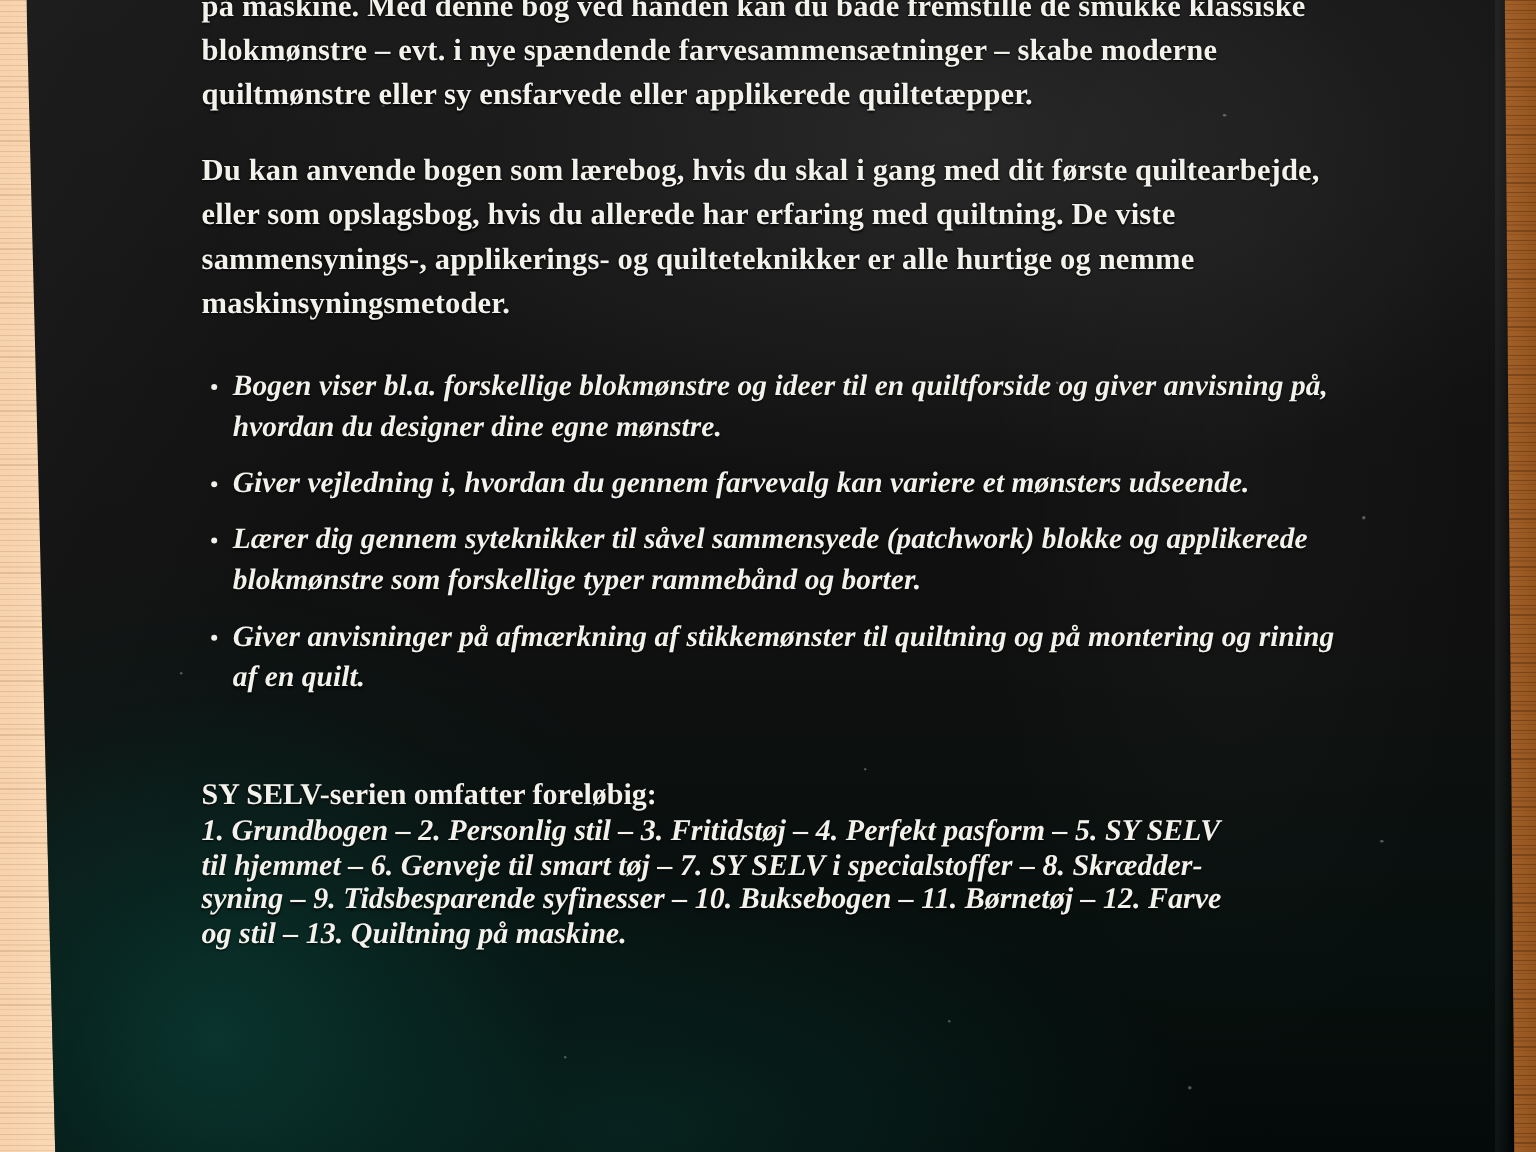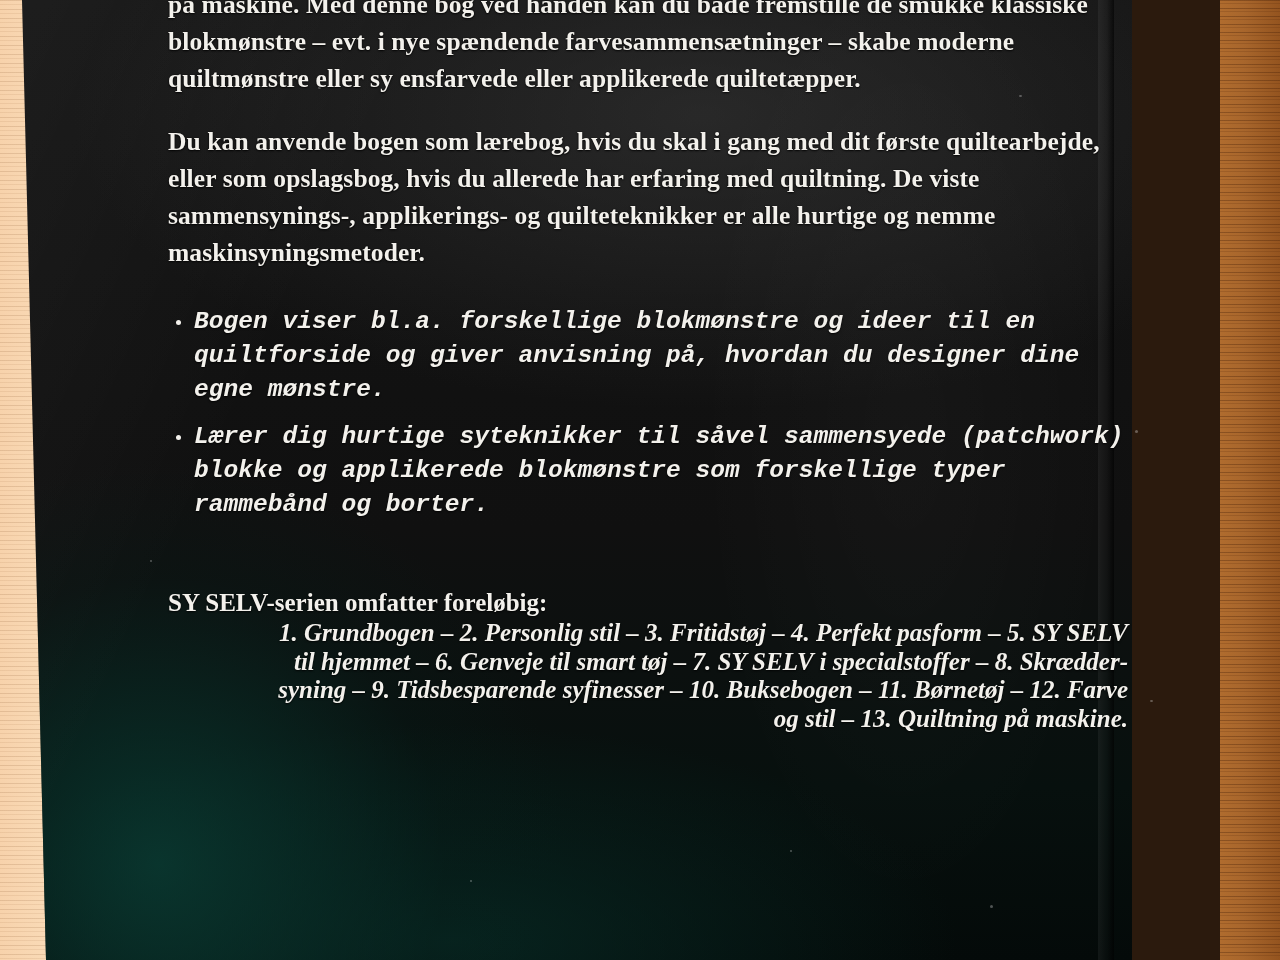--- a/index.html
+++ b/index.html
@@ -50,21 +50,21 @@
         rgba(255,255,255,0.00) 4px,
         rgba(255,255,255,0.00) 8px
       ),
       linear-gradient(to right, #b06c2e 0%, #a8662c 40%, #94541f 100%);
   }
 
   
   .book {
     position: absolute;
     left: 0; top: 0;
-    width: 1132px; height: 960px;
+    width: 1280px; height: 960px;
     
     clip-path: polygon(22px 0px, 1254px 0px, 1262px 960px, 46px 960px);
     background:
       radial-gradient(ellipse 900px 420px at 62% 12%, rgba(58,58,58,0.55) 0%, rgba(20,20,20,0.0) 70%),
       radial-gradient(ellipse 520px 520px at 14% 90%, rgba(10,58,50,0.85) 0%, rgba(6,30,26,0.25) 55%, rgba(0,0,0,0) 78%),
       radial-gradient(ellipse 700px 300px at 40% 98%, rgba(8,46,40,0.70) 0%, rgba(0,0,0,0) 72%),
       linear-gradient(to bottom, #141414 0%, #101010 55%, #07100e 82%, #040a09 100%);
   }
   .book-sheen {
     position: absolute;
@@ -105,21 +105,20 @@
     letter-spacing: 0.1px;
     text-shadow: 0 1px 2px rgba(0,0,0,0.85), 0 0 1px rgba(0,0,0,0.9);
   }
   .para.p1 { margin-bottom: 26px; }
   .para.p2 { margin-bottom: 0; }
 
   ul.bullets {
     list-style: none;
     margin: 34px 0 0 0;
     padding: 0;
-    font-family: Liberation Mono, monospace;
   }
   ul.bullets li {
     position: relative;
     margin: 0 0 13px 0;
     padding-left: 26px;
     font-size: 24.5px;
     line-height: 34px;
     font-style: italic;
     font-weight: 700;
     letter-spacing: 0.05px;
@@ -143,21 +142,20 @@
     line-height: 33px;
     font-weight: 700;
     text-shadow: 0 1px 2px rgba(0,0,0,0.85);
   }
   .series-list {
     font-size: 25px;
     line-height: 28.5px;
     font-weight: 700;
     font-style: italic;
     text-shadow: 0 1px 2px rgba(0,0,0,0.85);
-    text-align: right;
   }
 </style>
 </head>
 <body>
 
 <div id="stage">
 
   <div class="wood-left"></div>
   <div class="wood-right"></div>
 
@@ -177,21 +175,23 @@
     <div class="speck" style="left:470px;top:880px;width:2px;height:2px;"></div>
 
     <div class="text-area">
 
       <p class="para p1">på maskine. Med denne bog ved hånden kan du både fremstille de smukke klassiske blokmønstre – evt. i nye spændende farvesammensætninger – skabe moderne quiltmønstre eller sy ensfarvede eller applikerede quiltetæpper.</p>
 
       <p class="para p2">Du kan anvende bogen som lærebog, hvis du skal i gang med dit første quiltearbejde, eller som opslagsbog, hvis du allerede har erfaring med quiltning. De viste sammensynings-, applikerings- og quilteteknikker er alle hurtige og nemme maskinsyningsmetoder.</p>
 
       <ul class="bullets">
         <li>Bogen viser bl.a. forskellige blokmønstre og ideer til en quiltforside og giver anvisning på, hvordan du designer dine egne mønstre.</li>
-        <li>Lærer dig hurtige syteknikker til såvel sammensyede (patchwork) blokke og applikerede blokmønstre som forskellige typer rammebånd og borter.</li>
+        <li>Giver vejledning i, hvordan du gennem farvevalg kan variere et mønsters udseende.</li>
+        <li>Lærer dig gennem syteknikker til såvel sammensyede (patchwork) blokke og applikerede blokmønstre som forskellige typer rammebånd og borter.</li>
+        <li>Giver anvisninger på afmærkning af stikkemønster til quiltning og på montering og rining af en quilt.</li>
       </ul>
 
       <div class="series">
         <div class="series-head">SY SELV-serien omfatter foreløbig:</div>
         <div class="series-list">
           <div>1. Grundbogen – 2. Personlig stil – 3. Fritidstøj – 4. Perfekt pasform – 5. SY SELV</div>
           <div>til hjemmet – 6. Genveje til smart tøj – 7. SY SELV i specialstoffer – 8. Skrædder-</div>
           <div>syning – 9. Tidsbesparende syfinesser – 10. Buksebogen – 11. Børnetøj – 12. Farve</div>
           <div>og stil – 13. Quiltning på maskine.</div>
         </div>

